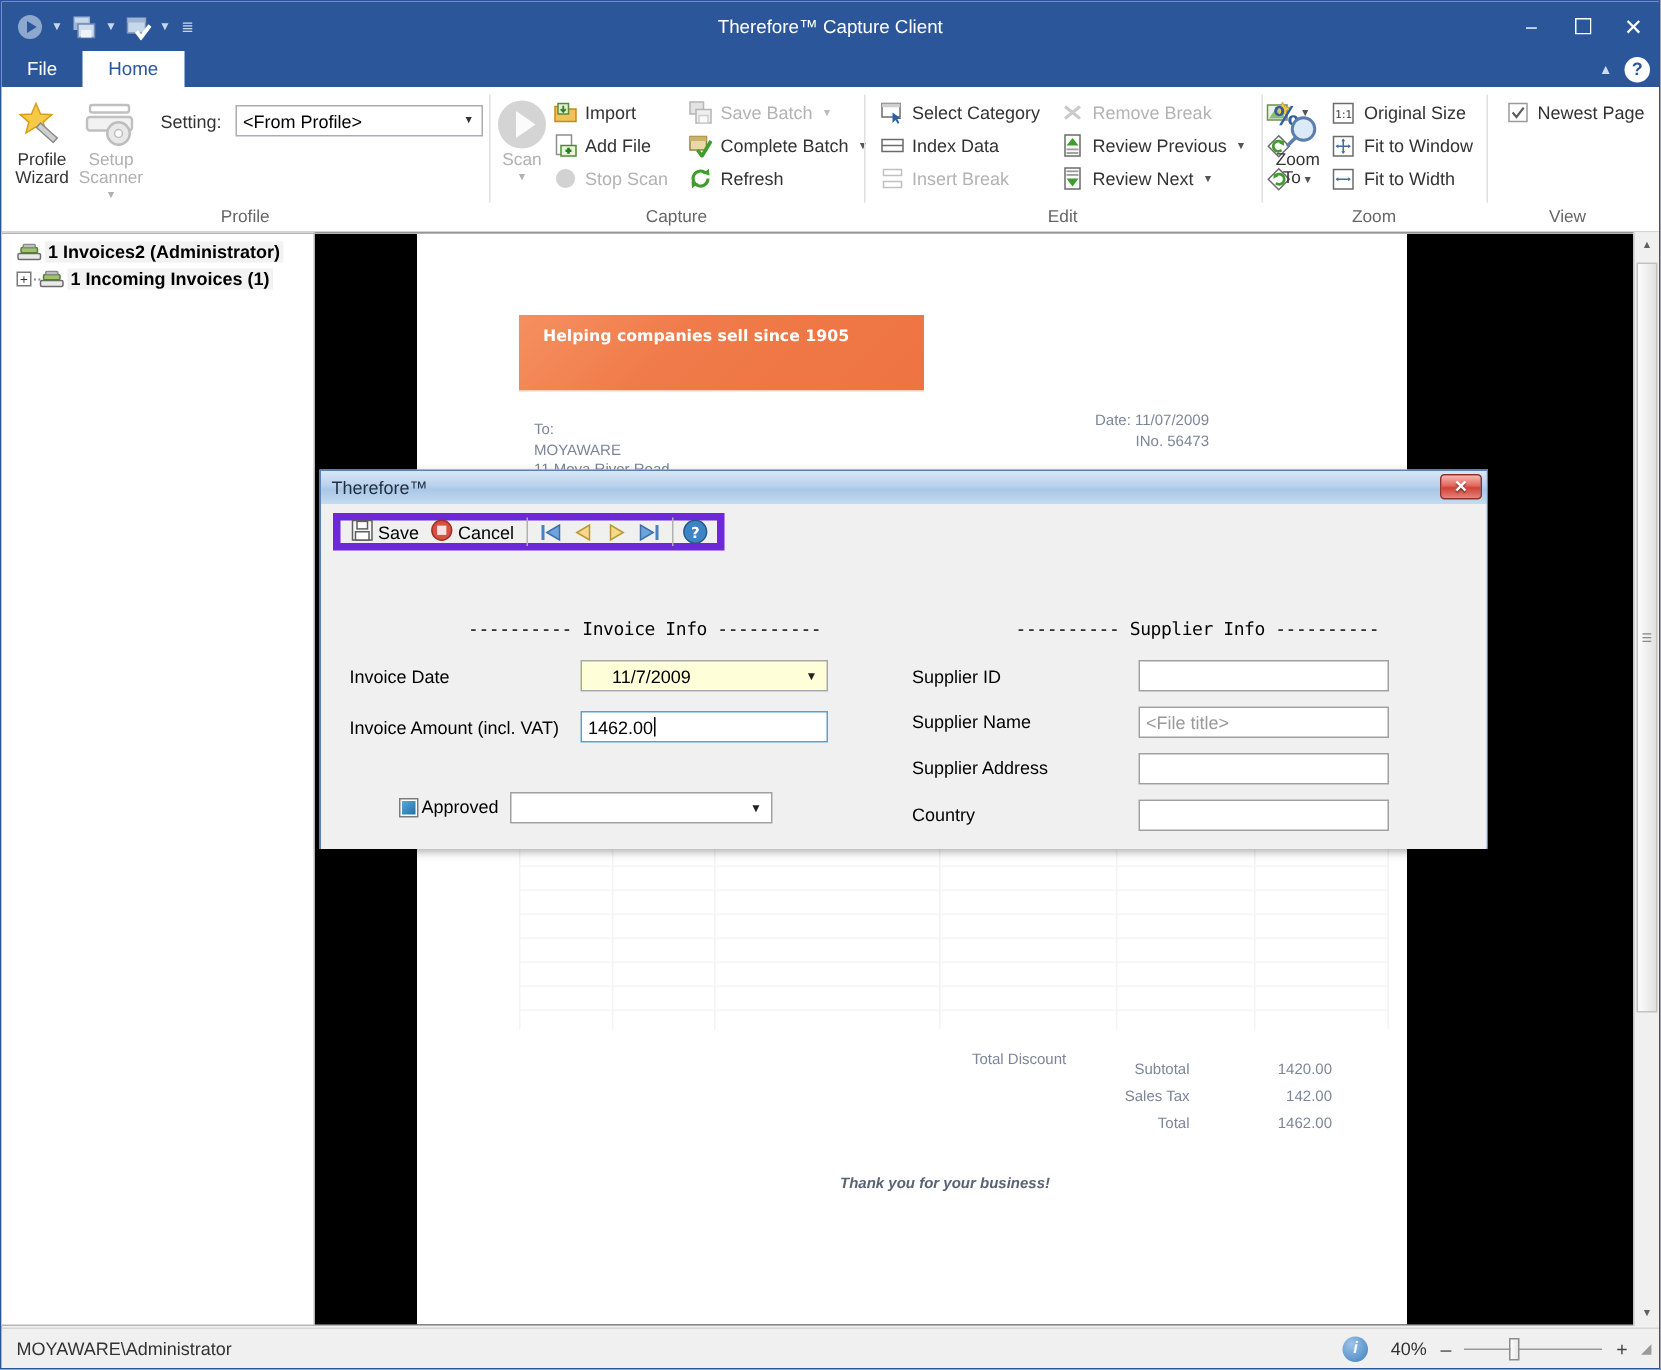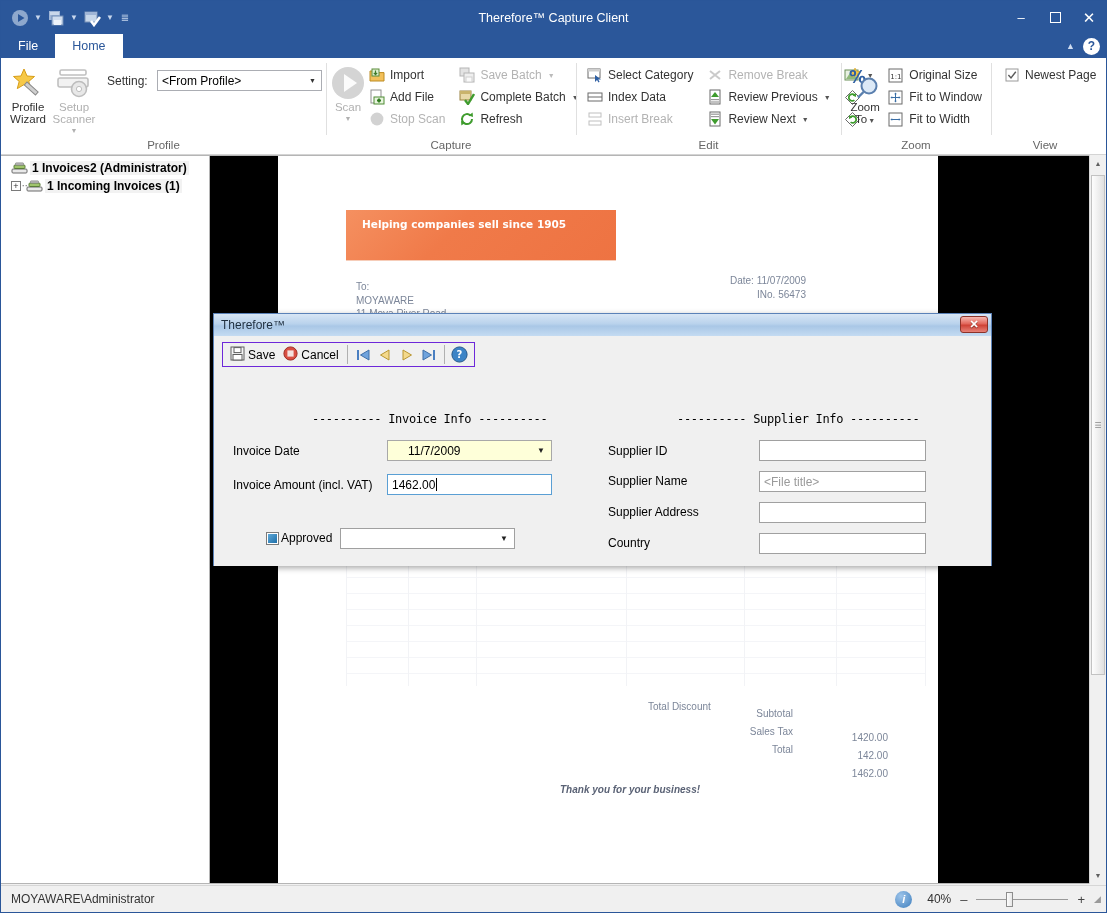--- a/index.html
+++ b/index.html
@@ -221,21 +221,21 @@
   }
   .doc-table .gr-v {
     position: absolute; top: 0; bottom: 0; width: 1px; background: #f2f3f6;
   }
   .doc-totals {
     position: absolute; left: 370px; top: 540px;
     font-size: 10px; color: #7c8699;
   }
   .tot-row { display: flex; height: 18px; align-items: flex-start; }
   .tot-label { width: 145px; text-align: right; }
-  .tot-val { width: 95px; text-align: right; margin-top: 24px; }
+  .tot-val { width: 95px; text-align: right; }
   .doc-discount {
     position: absolute; left: 370px; top: 545px;
     font-size: 10px; color: #7c8699;
   }
   .doc-thanks {
     position: absolute; left: 282px; top: 628px;
     font-size: 10px; color: #5a6275; font-style: italic; font-weight: bold;
   }
 
   
@@ -260,21 +260,21 @@
     background: linear-gradient(to bottom,#f7b8b0,#e2675c 45%,#cf4236 55%,#e78278);
     border: 1px solid #8c3229; border-radius: 3px;
     color: #fff; font-size: 11px; font-weight: bold;
     display: flex; align-items: center; justify-content: center;
     text-shadow: 0 1px 1px rgba(0,0,0,.4);
   }
   .dlg-body { position: relative; height: 230px; background: #f0f0f0; }
   .dlg-toolbar {
     position: absolute; left: 8px; top: 6px;
     height: 25px;
-    border: 1px solid #6d28d9;
+    border: 5px solid #6d28d9;
     background: #f0f0f0;
     display: flex; align-items: center; padding: 0 3px;
   }
   .tb-btn {
     display: flex; align-items: center; gap: 3px;
     height: 21px; padding: 0 4px;
     font-size: 12px; color: #000;
   }
   .tb-sep { width: 1px; height: 19px; background: #b0b0b0; margin: 0 4px; }
   .nav-btn { width: 22px; height: 21px; display: flex; align-items: center; justify-content: center; }

